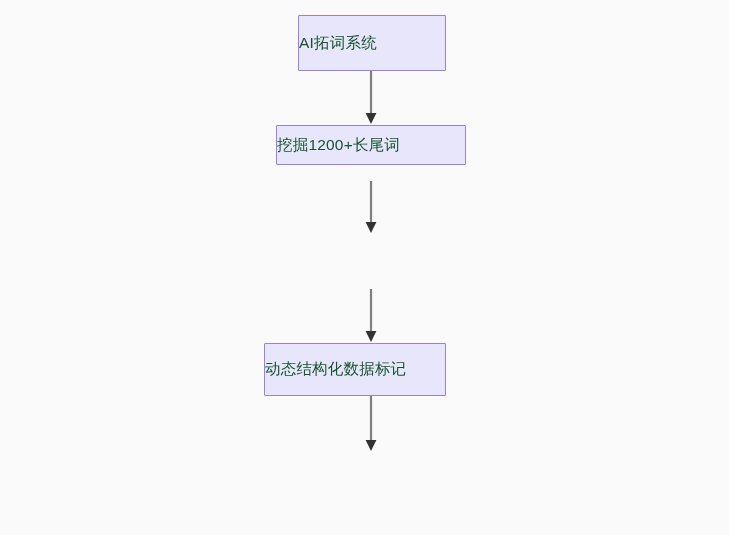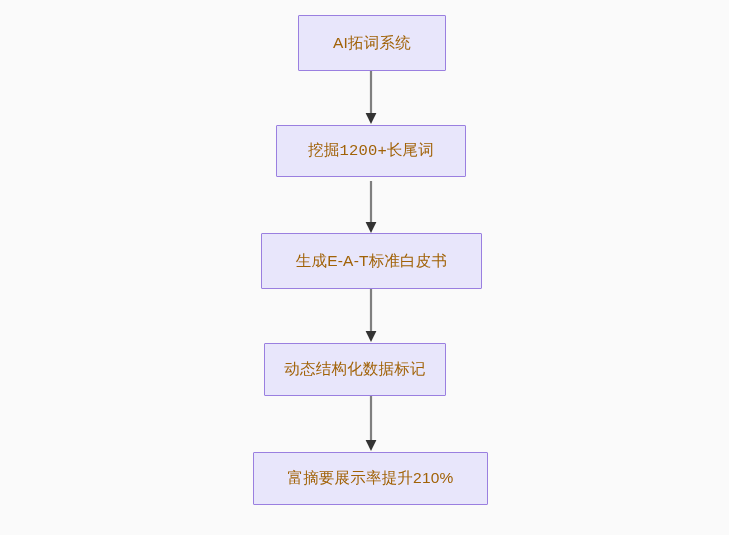--- a/index.html
+++ b/index.html
@@ -18,22 +18,22 @@
     width: 729px;
     height: 535px;
   }
   .node {
     position: absolute;
     box-sizing: border-box;
     background: #e8e6fb;
     border: 1.6px solid #9a7fe0;
     display: flex;
     align-items: center;
-    justify-content: center;
-    color: #a16207;
+    justify-content: flex-start;
+    color: #14532d;
     font-size: 15.5px;
     line-height: 1.2;
     letter-spacing: 0.2px;
     white-space: nowrap;
     border-radius: 1px;
   }
   .node-label {
     display: block;
   }
   .edge {
@@ -53,50 +53,44 @@
     <span class="node-label">AI拓词系统</span>
   </div>
 
   <div class="edge" style="left:361px; top:71px; width:20px; height:54px;">
     <svg width="20" height="54" viewBox="0 0 20 54">
       <line x1="10" y1="0" x2="10" y2="44" stroke="#7f7f7f" stroke-width="2.2"></line>
       <polygon points="10,53 4.6,42 15.4,42" fill="#333333"></polygon>
     </svg>
   </div>
 
-  <div class="node" style="left:276px; top:125px; width:190px; height:52px;font-family:Liberation Mono, monospace;">
+  <div class="node" style="left:276px; top:125px; width:190px; height:40px;">
     <span class="node-label">挖掘1200+长尾词</span>
   </div>
 
   <div class="edge" style="left:361px; top:181px; width:20px; height:53px;">
     <svg width="20" height="53" viewBox="0 0 20 53">
       <line x1="10" y1="0" x2="10" y2="43" stroke="#7f7f7f" stroke-width="2.2"></line>
       <polygon points="10,52 4.6,41 15.4,41" fill="#333333"></polygon>
     </svg>
   </div>
 
-  <div class="node" style="left:261px; top:233px; width:221px; height:56px;">
-    <span class="node-label">生成E-A-T标准白皮书</span>
-  </div>
 
   <div class="edge" style="left:361px; top:289px; width:20px; height:54px;">
     <svg width="20" height="54" viewBox="0 0 20 54">
       <line x1="10" y1="0" x2="10" y2="44" stroke="#7f7f7f" stroke-width="2.2"></line>
       <polygon points="10,53 4.6,42 15.4,42" fill="#333333"></polygon>
     </svg>
   </div>
 
   <div class="node" style="left:264px; top:343px; width:182px; height:53px;">
     <span class="node-label">动态结构化数据标记</span>
   </div>
 
   <div class="edge" style="left:361px; top:396px; width:20px; height:56px;">
     <svg width="20" height="56" viewBox="0 0 20 56">
       <line x1="10" y1="0" x2="10" y2="46" stroke="#7f7f7f" stroke-width="2.2"></line>
       <polygon points="10,55 4.6,44 15.4,44" fill="#333333"></polygon>
     </svg>
   </div>
 
-  <div class="node" style="left:253px; top:452px; width:235px; height:53px;">
-    <span class="node-label">富摘要展示率提升210%</span>
-  </div>
 
 </div>
 
 </body></html>

